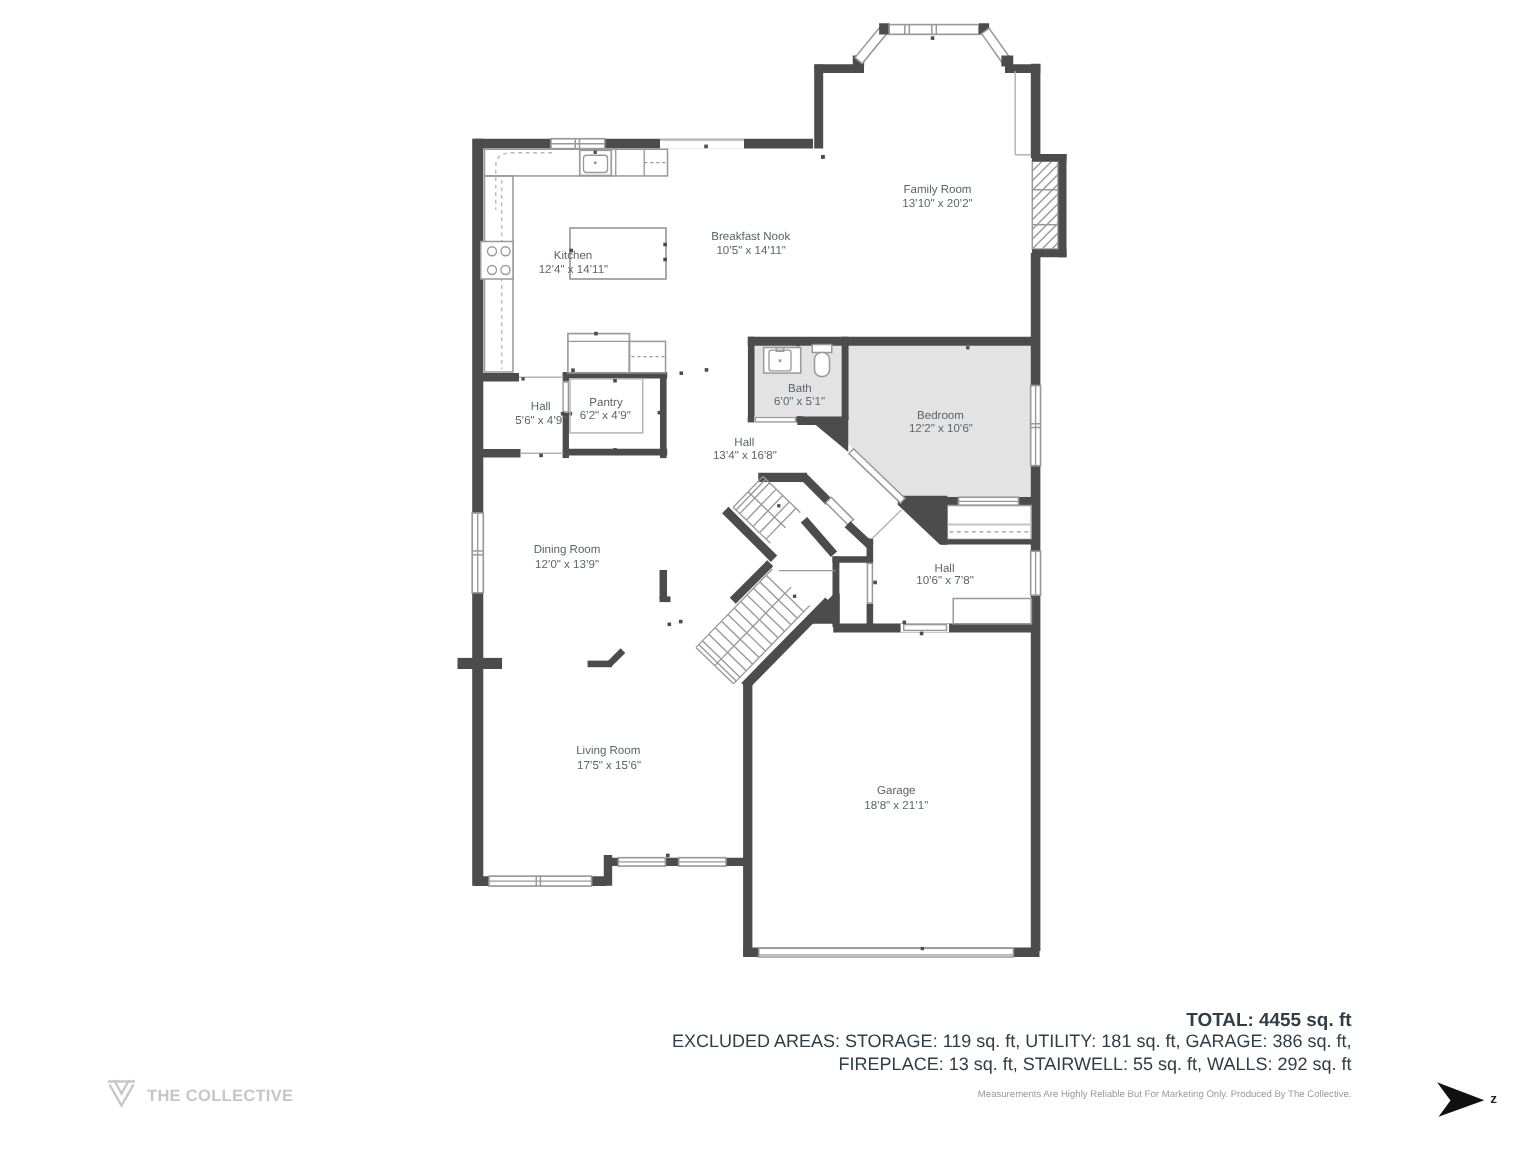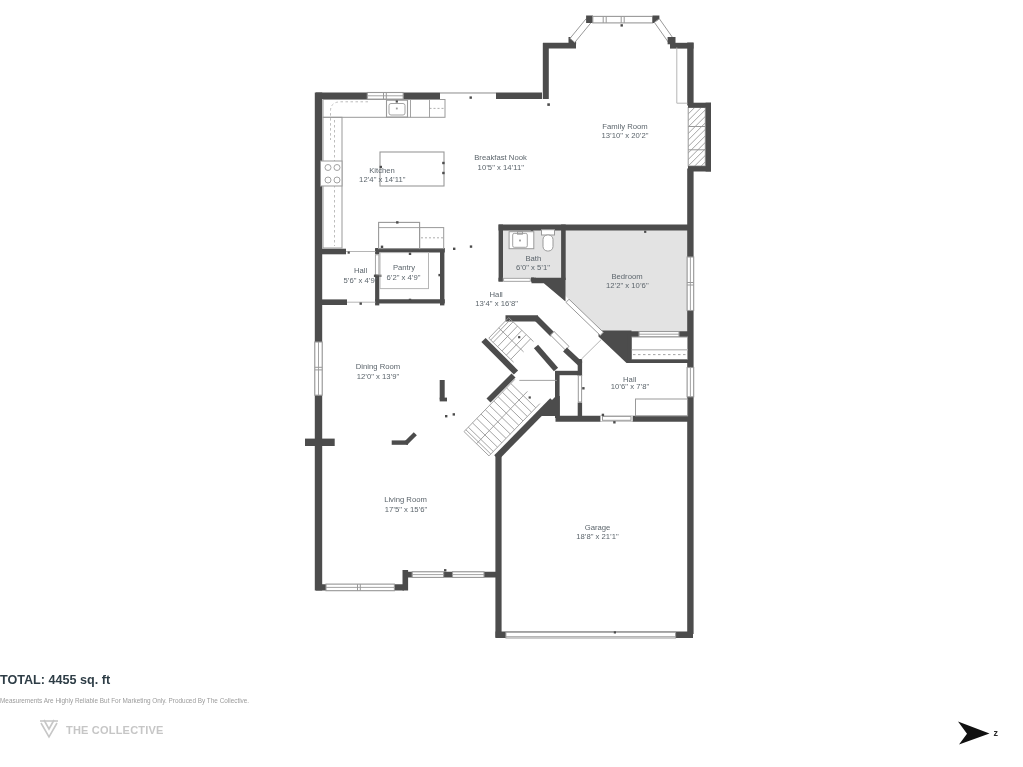--- a/index.html
+++ b/index.html
@@ -1,17 +1,17 @@
 <!DOCTYPE html>
 <html><head>
 <meta charset="utf-8">
 <style>
   html,body { margin:0; padding:0; background:#ffffff; width:1023px; height:767px; overflow:hidden; }
   * { font-family: "Liberation Sans", sans-serif; }
-  .footer { position:absolute; left:0; top:672.5px; width:861px; text-align:left; color:#2e3d46; }
+  .footer { position:absolute; left:0; top:672.5px; width:861px; text-align:right; color:#2e3d46;padding-left:40px; }
   .f1 { font-size:12.6px; font-weight:bold; line-height:14.5px; }
   .f2 { font-size:12.0px; line-height:14.5px; }
   .f3 { font-size:6.4px; color:#9b9b9b; margin-top:10px; }
 </style>
 </head>
 <body>
 
 <svg width="1023" height="767" viewBox="0 0 1023 767" style="position:absolute;left:0;top:0">
 
 <g>
@@ -574,24 +574,26 @@
     </g>
 
 <g>
       <text x="597.5" y="527.1" font-size="7.7" fill="#5c656c" text-anchor="middle" dominant-baseline="central">Garage</text>
       <text x="597.5" y="536.6" font-size="7.7" fill="#5c656c" text-anchor="middle" dominant-baseline="central">18’8" x 21’1"</text>
     </g>
 </svg>
 
 <div class="footer">
   <div class="f1">TOTAL: 4455 sq. ft</div>
+  <div class="f2">EXCLUDED AREAS: STORAGE: 119 sq. ft, UTILITY: 181 sq. ft, GARAGE: 386 sq. ft,</div>
+  <div class="f2">FIREPLACE: 13 sq. ft, STAIRWELL: 55 sq. ft, WALLS: 292 sq. ft</div>
   <div class="f3">Measurements Are Highly Reliable But For Marketing Only. Produced By The Collective.</div>
 </div>
 
-<div style="position:absolute;left:38px;top:717px;text-decoration:underline;">
+<div style="position:absolute;left:70px;top:717px;text-decoration:underline;">
   <svg width="200" height="26" viewBox="0 0 200 26">
     <g stroke="#c7c7c7" stroke-width="1.6" fill="none">
       <path d="M3,6 L11,20 L19,6"></path>
       <path d="M6,3 L11,12 L16,3"></path>
       <path d="M2,4 L20,4"></path>
     </g>
     <text x="28" y="17" font-size="11" letter-spacing="0.2" fill="#c6c6c6" font-weight="600">THE COLLECTIVE</text>
   </svg>
 </div>
 

